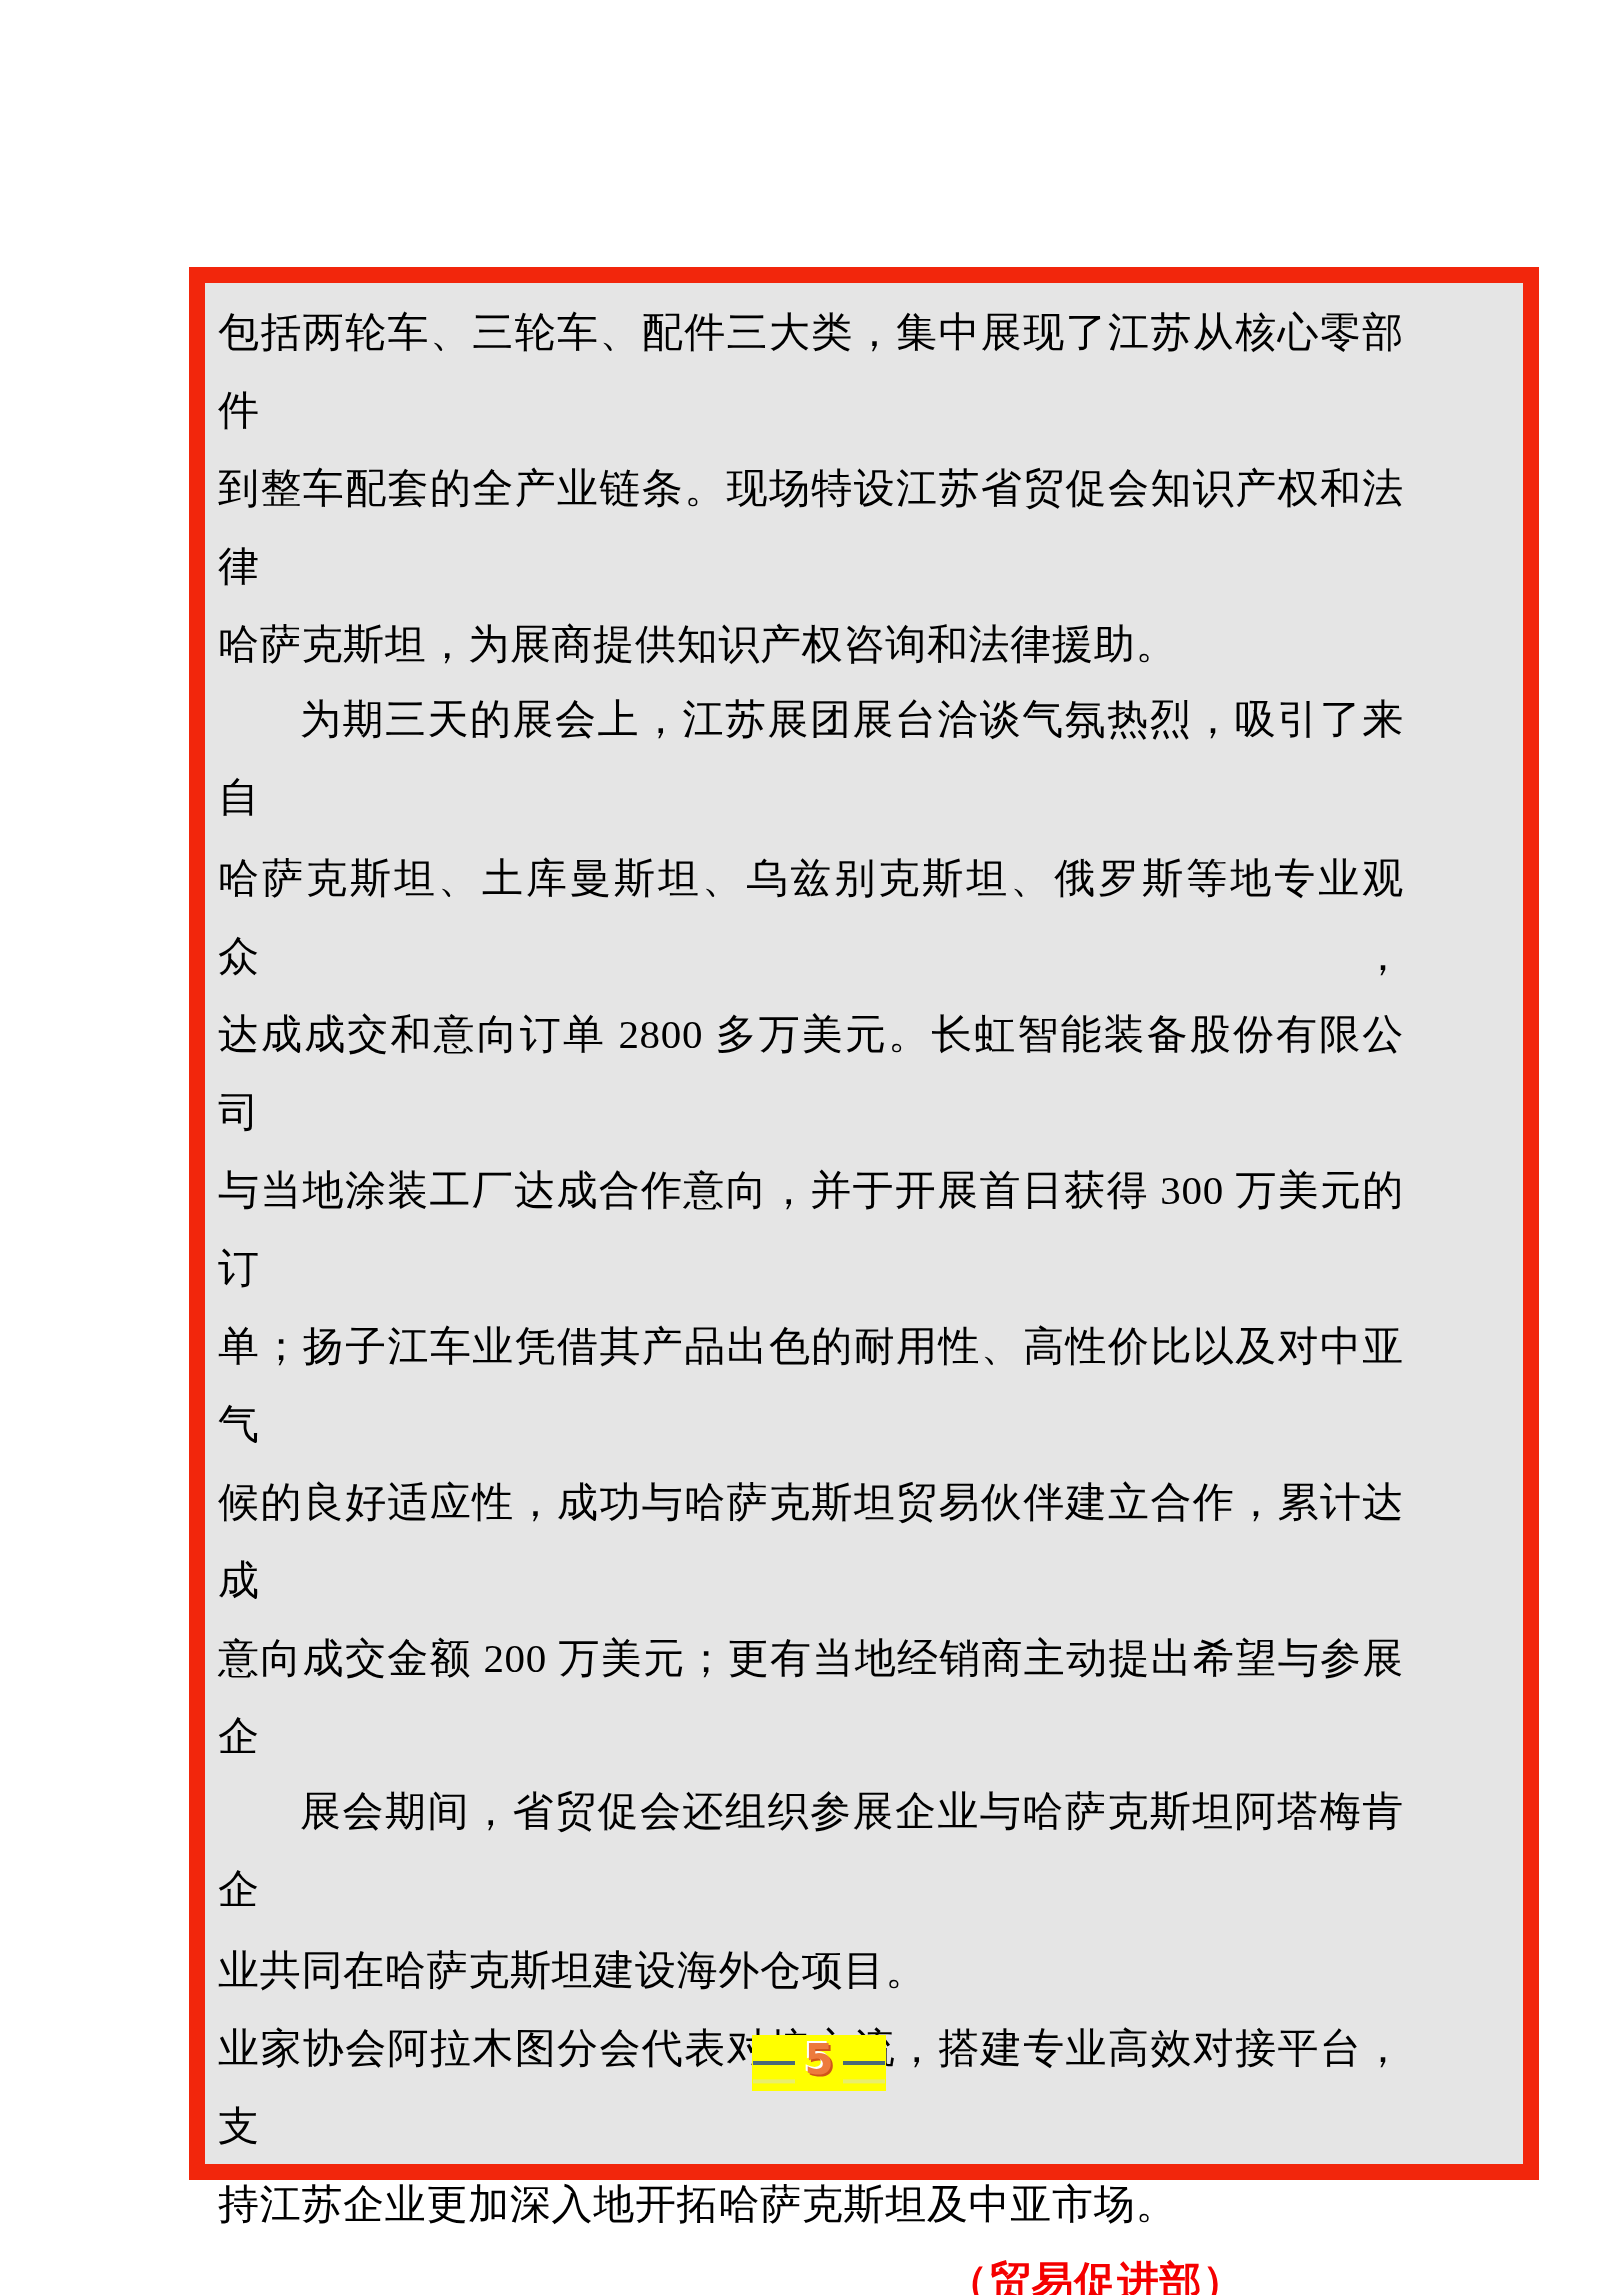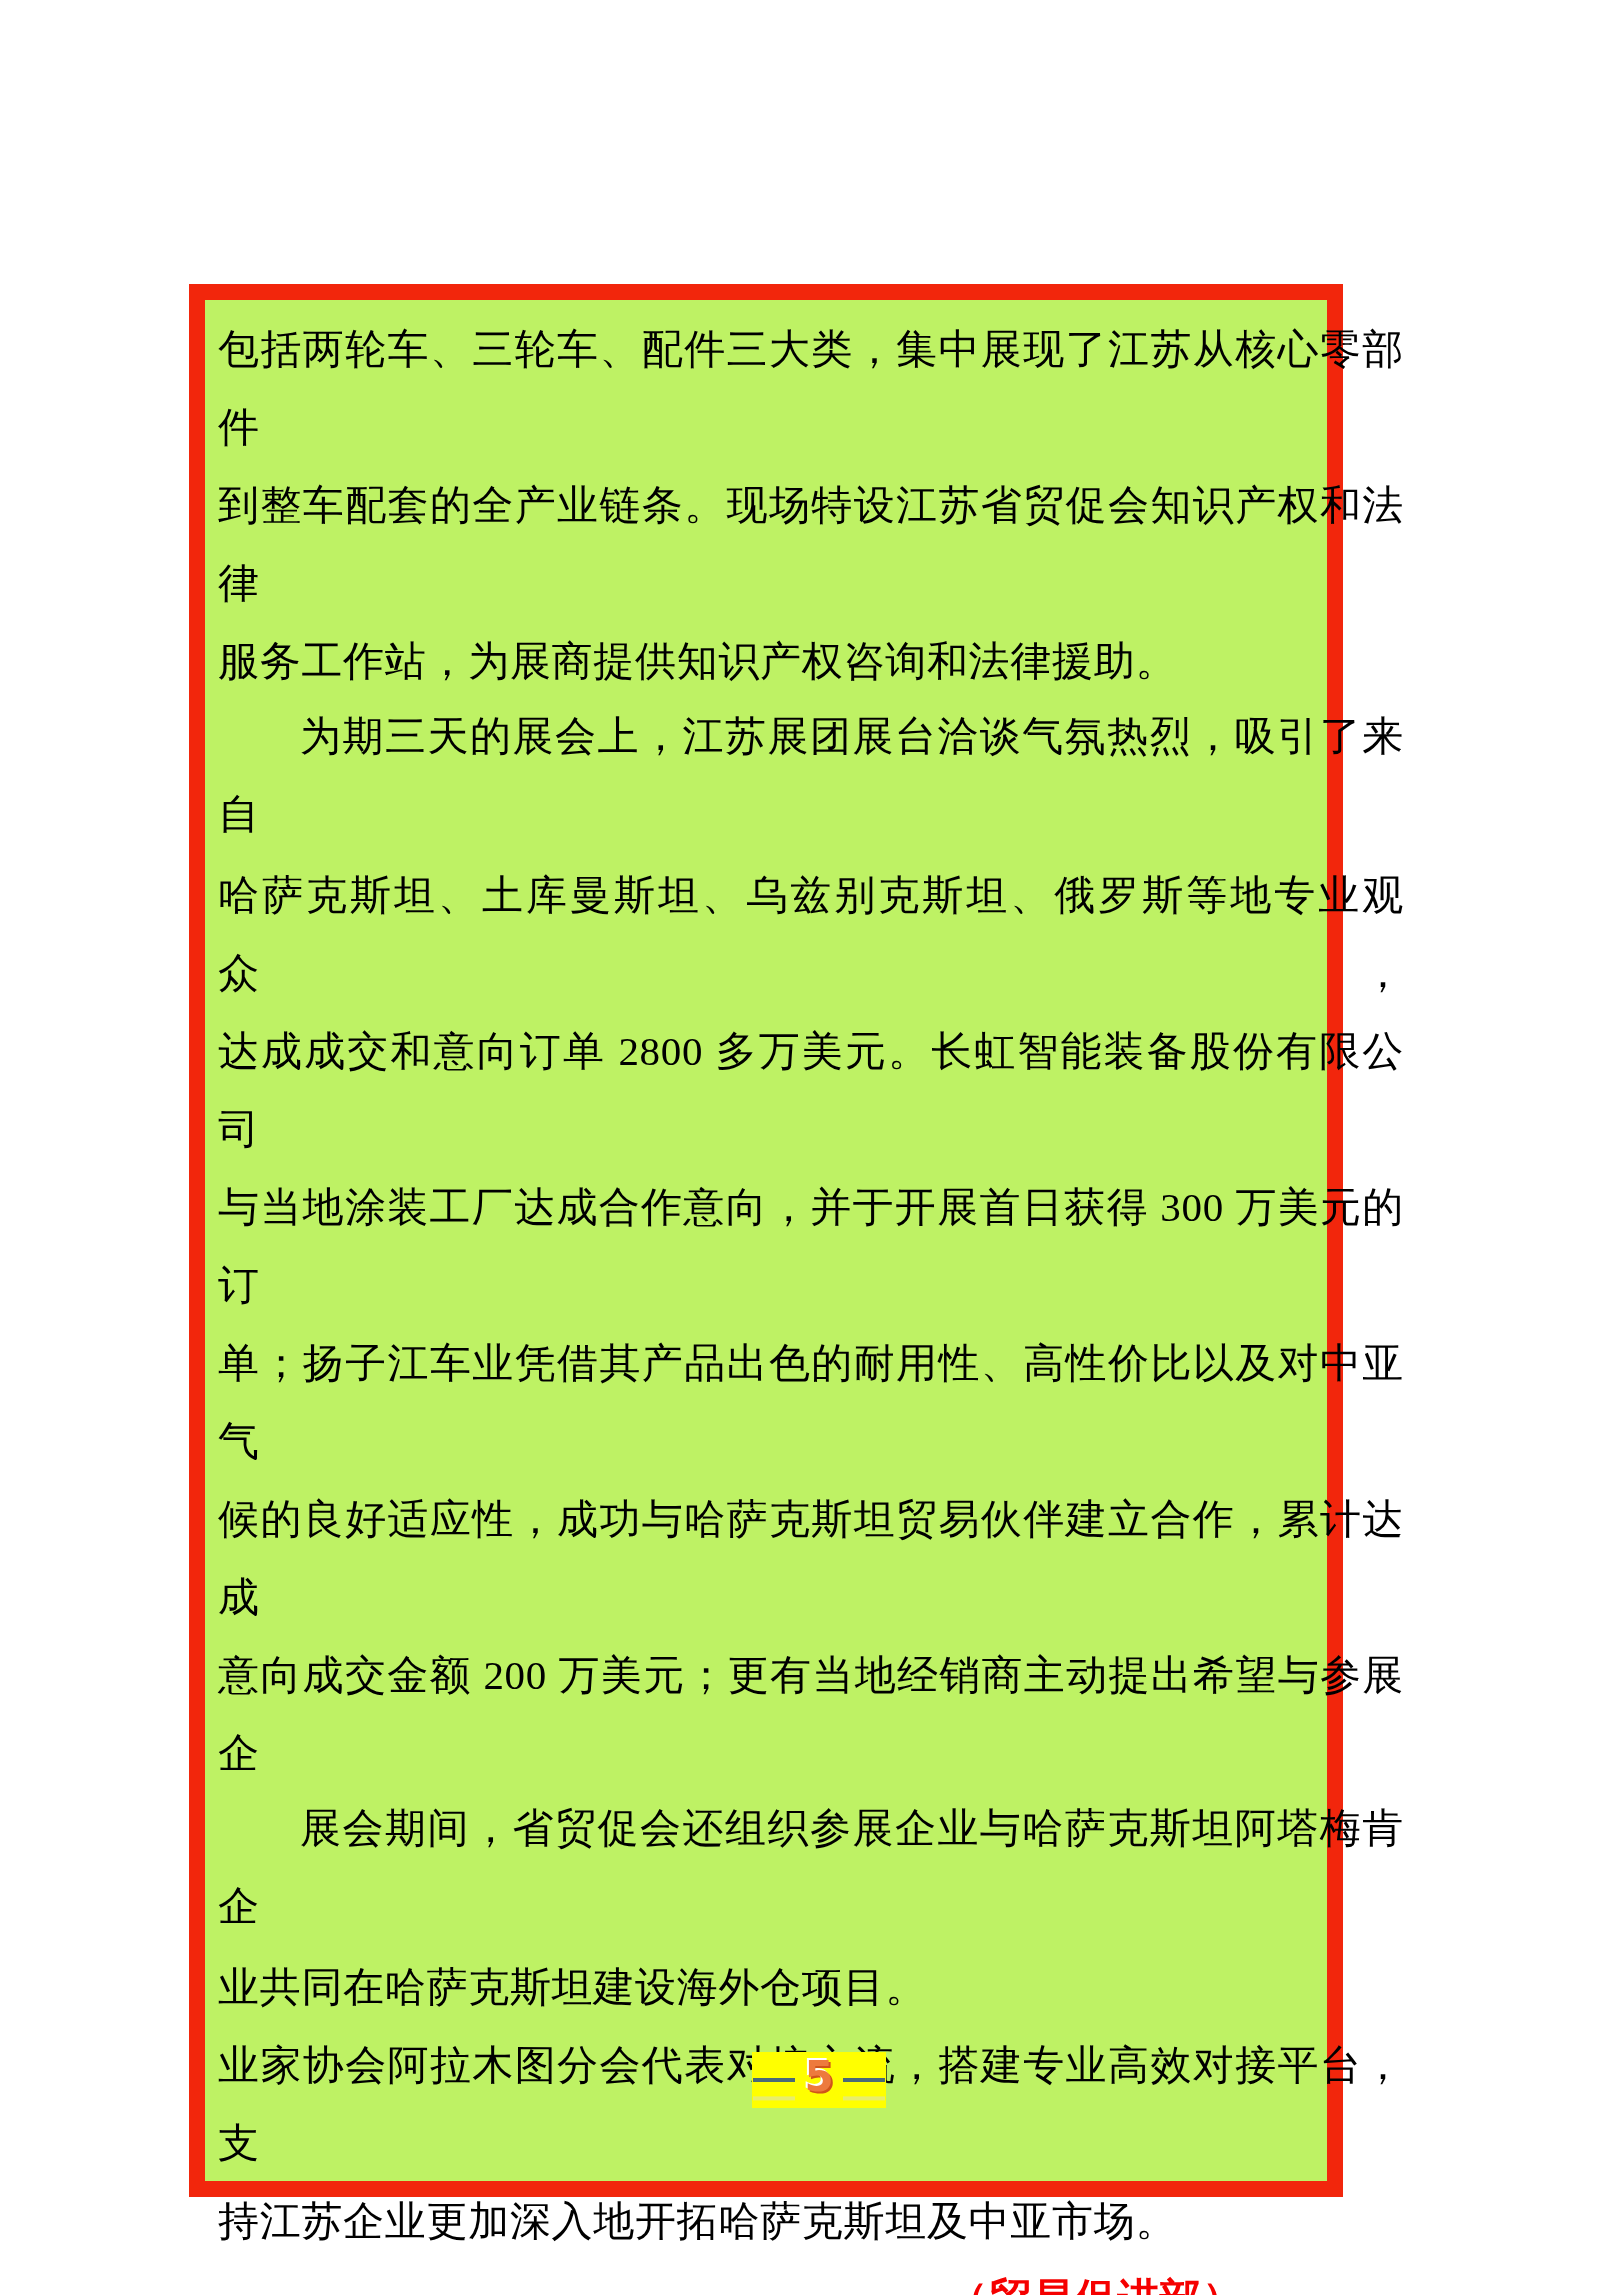--- a/index.html
+++ b/index.html
@@ -7,26 +7,26 @@
     position: relative;
     width: 1623px;
     height: 2295px;
     background: #ffffff;
     overflow: hidden;
     font-family: "Liberation Serif", "DejaVu Serif", serif;
   }
   .red-border {
     position: absolute;
     left: 189px;
-    top: 284px;
-    width: 1154px;
+    top: 267px;
+    width: 1350px;
     height: 1913px;
     border: 16.4px solid #f2260c;
     box-sizing: border-box;
-    background: #bef264;
+    background: #e5e5e5;
   }
   .doc-body {
     position: absolute;
     left: 13px;
     top: 10.2px;
     width: 1186px;
     color: #000000;
     font-size: 41px;
     line-height: 78px;
     letter-spacing: 0.7px;
@@ -81,21 +81,21 @@
   }
 </style>
 </head>
 <body>
 
 <div class="canvas">
   <div class="red-border">
     <div class="doc-body">
       <div class="line">包括两轮车、三轮车、配件三大类，集中展现了江苏从核心零部件</div>
       <div class="line">到整车配套的全产业链条。现场特设江苏省贸促会知识产权和法律</div>
-      <div class="line para-end">服务工作站，为展商提供知识产权咨询和法律援助。</div>
+      <div class="line para-end">哈萨克斯坦，为展商提供知识产权咨询和法律援助。</div>
       <div class="line indent">为期三天的展会上，江苏展团展台洽谈气氛热烈，吸引了来自</div>
       <div class="line">哈萨克斯坦、土库曼斯坦、乌兹别克斯坦、俄罗斯等地专业观众，</div>
       <div class="line">达成成交和意向订单 2800 多万美元。长虹智能装备股份有限公司</div>
       <div class="line">与当地涂装工厂达成合作意向，并于开展首日获得 300 万美元的订</div>
       <div class="line">单；扬子江车业凭借其产品出色的耐用性、高性价比以及对中亚气</div>
       <div class="line">候的良好适应性，成功与哈萨克斯坦贸易伙伴建立合作，累计达成</div>
       <div class="line">意向成交金额 200 万美元；更有当地经销商主动提出希望与参展企</div>
       <div class="line indent">展会期间，省贸促会还组织参展企业与哈萨克斯坦阿塔梅肯企</div>
       <div class="line para-end">业共同在哈萨克斯坦建设海外仓项目。</div>
       <div class="line">业家协会阿拉木图分会代表对接交流，搭建专业高效对接平台，支</div>

